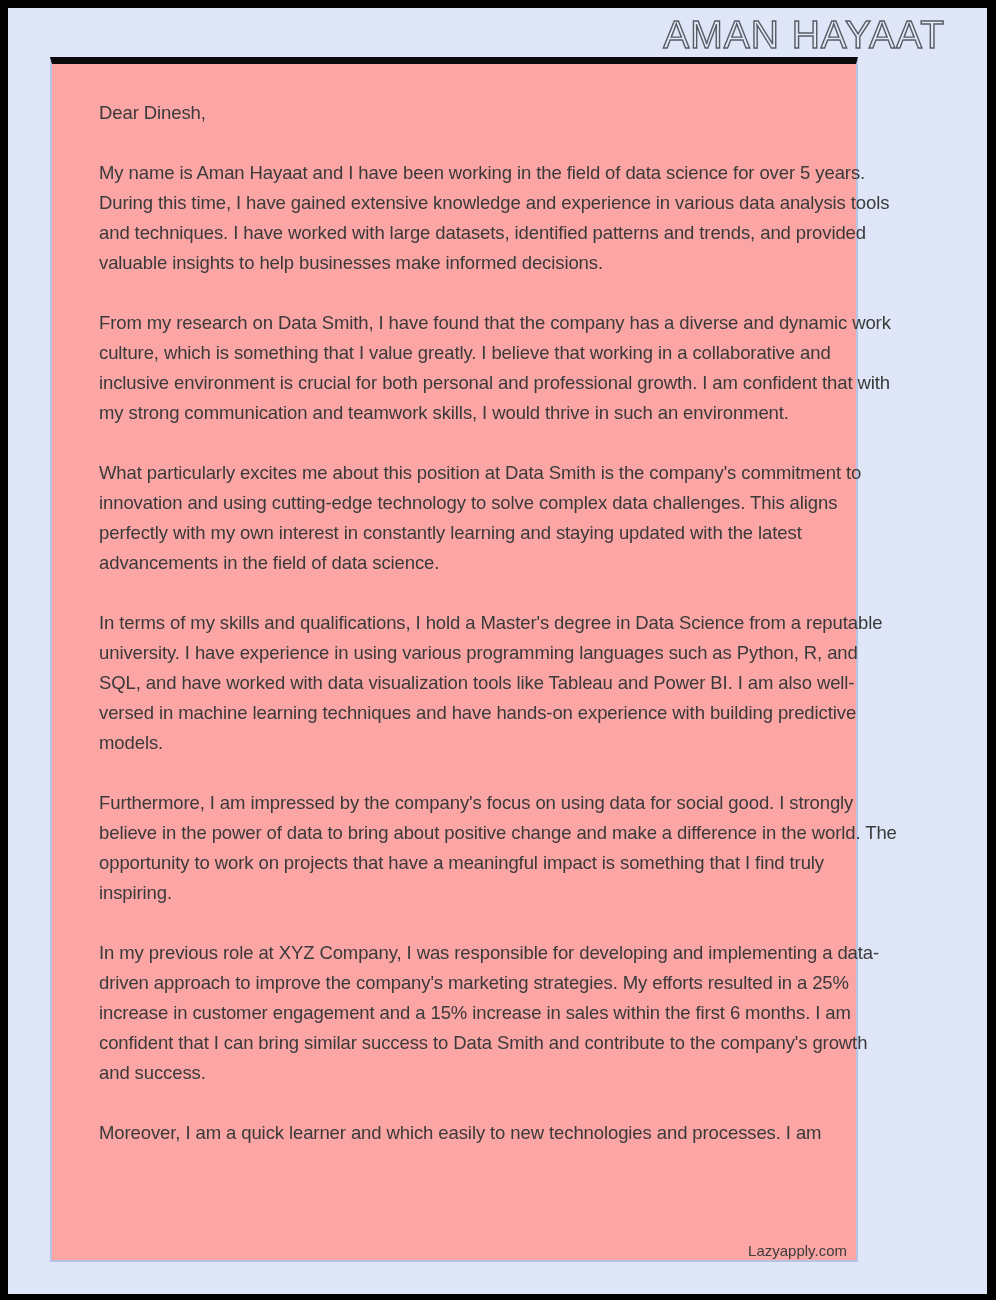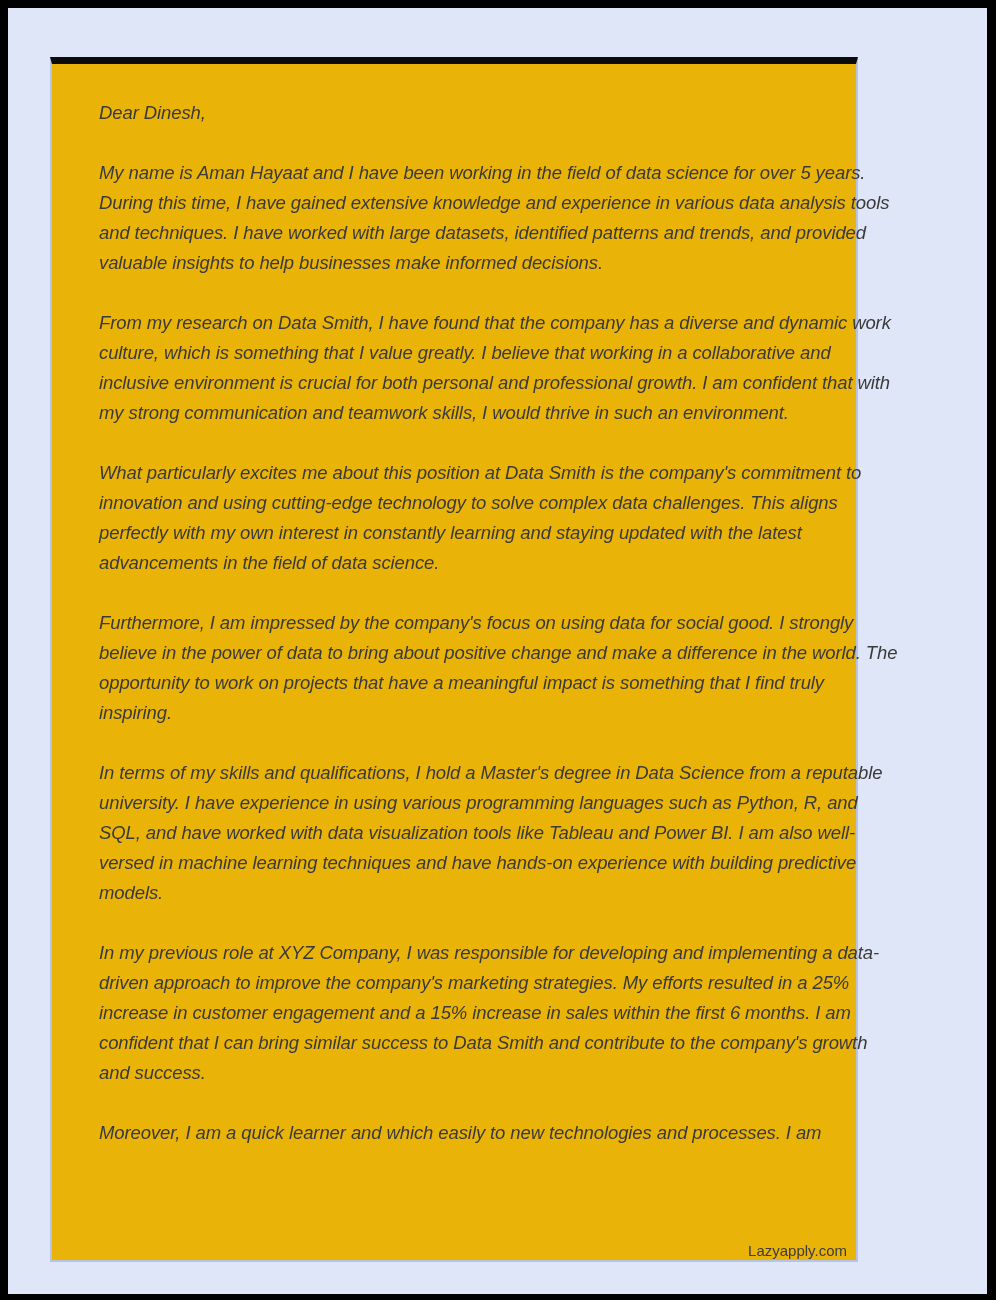--- a/index.html
+++ b/index.html
@@ -26,57 +26,58 @@
     -webkit-text-stroke: 1.4px #565c63;
     white-space: nowrap;
   }
   .page {
     position: absolute;
     left: 42px;
     top: 49px;
     width: 808px;
     height: 1205px;
     box-sizing: border-box;
-    background: #eab308;
+    background: #fca5a5;
     border: 2px solid #b7c3e2;
     border-top: 7px solid #0b0b0b;
   }
   .watermark {
     position: absolute;
     right: 9px;
     bottom: 1px;
     font-size: 15px;
     color: #3d3d3d;
   }
   .letter {
     position: absolute;
     left: 91px;
     top: 90px;
     width: 802px;
     font-size: 18.5px;
     line-height: 30px;
     letter-spacing: -0.1px;
     color: #3a3a3a;
   }
-  .letter p { margin: 0 0 30px 0; font-style: italic; }
+  .letter p { margin: 0 0 30px 0; }
 </style>
 </head>
 <body>
 
 <div class="frame">
 
+  <div class="brand">AMAN HAYAAT</div>
 
   <div class="page">
     <div class="watermark">Lazyapply.com</div>
   </div>
 
   <div class="letter">
     <p>Dear Dinesh,</p>
     <p>My name is Aman Hayaat and I have been working in the field of data science for over 5 years. During this time, I have gained extensive knowledge and experience in various data analysis tools and techniques. I have worked with large datasets, identified patterns and trends, and provided valuable insights to help businesses make informed decisions.</p>
     <p>From my research on Data Smith, I have found that the company has a diverse and dynamic work culture, which is something that I value greatly. I believe that working in a collaborative and inclusive environment is crucial for both personal and professional growth. I am confident that with my strong communication and teamwork skills, I would thrive in such an environment.</p>
     <p>What particularly excites me about this position at Data Smith is the company's commitment to innovation and using cutting-edge technology to solve complex data challenges. This aligns perfectly with my own interest in constantly learning and staying updated with the latest advancements in the field of data science.</p>
+    <p>In terms of my skills and qualifications, I hold a Master's degree in Data Science from a reputable university. I have experience in using various programming languages such as Python, R, and SQL, and have worked with data visualization tools like Tableau and Power BI. I am also well-versed in machine learning techniques and have hands-on experience with building predictive models.</p>
     <p>Furthermore, I am impressed by the company's focus on using data for social good. I strongly believe in the power of data to bring about positive change and make a difference in the world. The opportunity to work on projects that have a meaningful impact is something that I find truly inspiring.</p>
-    <p>In terms of my skills and qualifications, I hold a Master's degree in Data Science from a reputable university. I have experience in using various programming languages such as Python, R, and SQL, and have worked with data visualization tools like Tableau and Power BI. I am also well-versed in machine learning techniques and have hands-on experience with building predictive models.</p>
     <p>In my previous role at XYZ Company, I was responsible for developing and implementing a data-driven approach to improve the company's marketing strategies. My efforts resulted in a 25% increase in customer engagement and a 15% increase in sales within the first 6 months. I am confident that I can bring similar success to Data Smith and contribute to the company's growth and success.</p>
     <p>Moreover, I am a quick learner and which easily to new technologies and processes. I am</p>
   </div>
 
 </div>
 
 </body></html>

